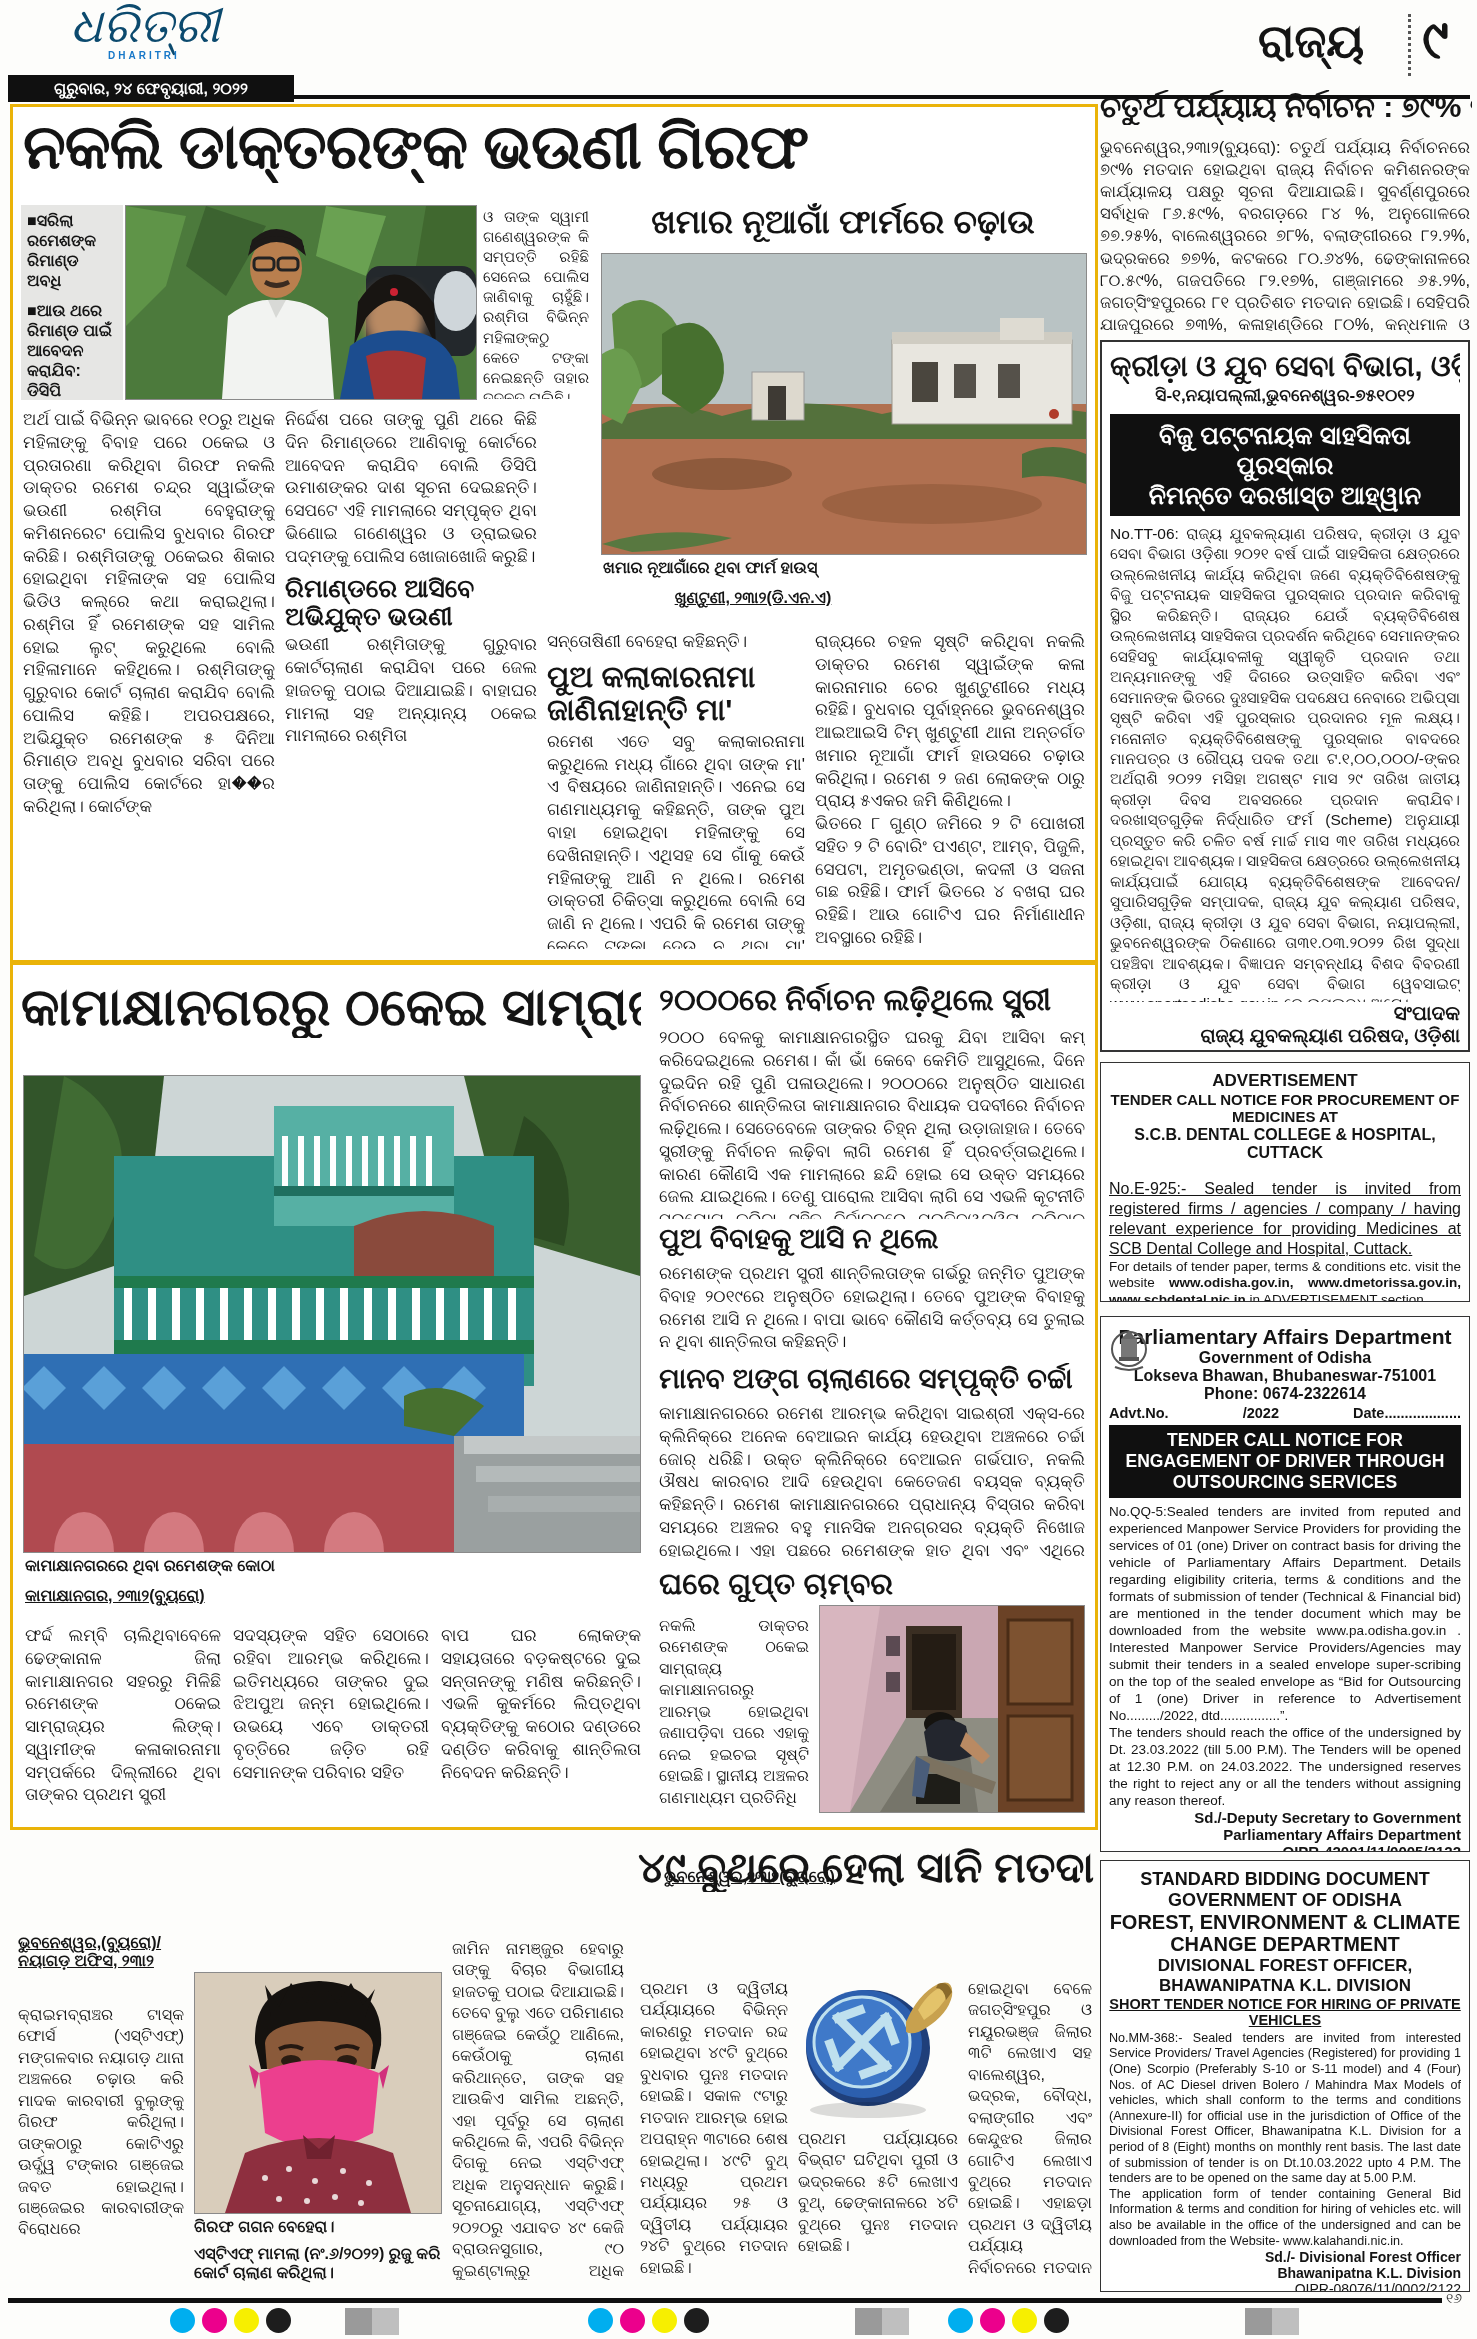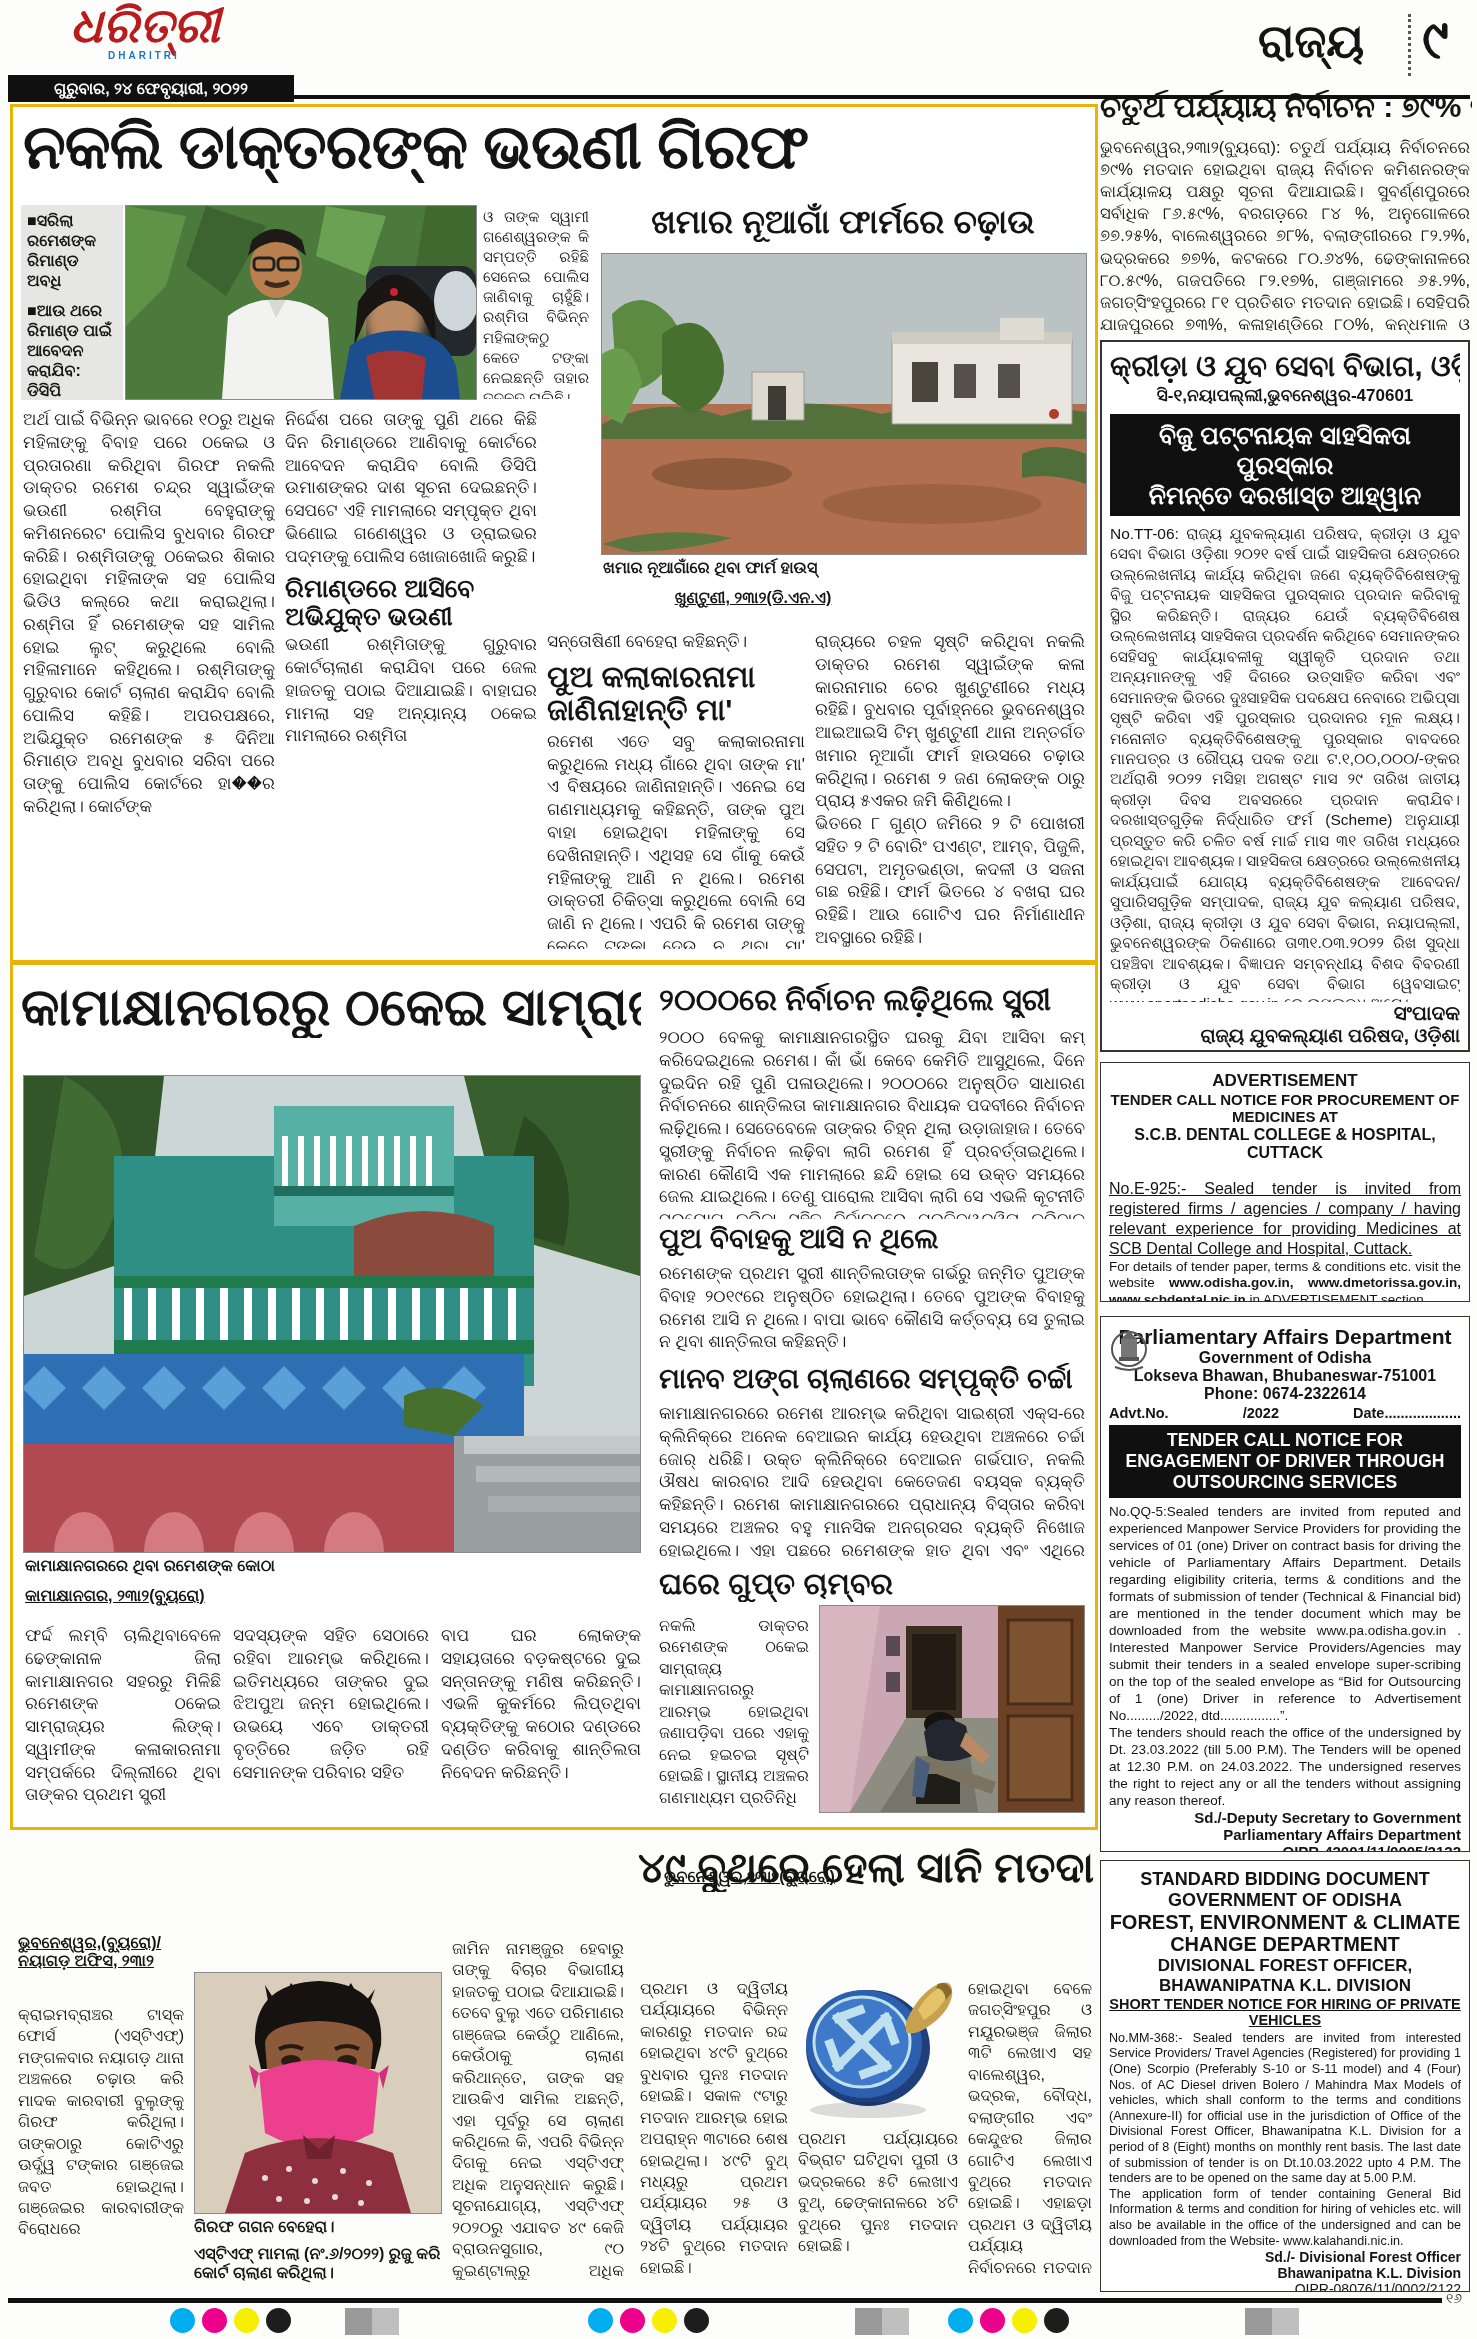--- a/index.html
+++ b/index.html
@@ -23,21 +23,21 @@
   .gsq{width:27px;height:27px;display:inline-block;} .g1{background:#9a9a9a;} .g2{background:#bfbfbf;}
   .col{font-size:17px;}
   .sites{font-weight:bold;margin-top:16px;}
 </style>
 </head>
 <body>
 
 <div id="page">
 
   <div class="abs" style="left:70px;top:2px;width:190px;height:72px;">
-    <div style="font-size:48px;font-weight:bold;font-style:italic;color:#b91c1c;line-height:1;">ଧରିତ୍ରୀ</div>
+    <div style="font-size:48px;font-weight:normal;font-style:italic;color:#0c4a6e;line-height:1;">ଧରିତ୍ରୀ</div>
     <div style="font-size:10px;font-weight:bold;color:#1878c8;letter-spacing:3px;margin-left:38px;">DHARITRI</div>
   </div>
   <div class="abs" style="left:8px;top:75px;width:286px;height:27px;background:#101010;color:#fff;font-size:16px;font-weight:bold;text-align:center;line-height:27px;">ଗୁରୁବାର, ୨୪ ଫେବୃୟାରୀ, ୨୦୨୨</div>
   <div class="abs" style="left:294px;top:95px;width:1176px;height:4px;background:#101010;"></div>
   <div class="abs nowrap" style="left:1258px;top:14px;width:145px;font-size:46px;font-weight:bold;">ରାଜ୍ୟ</div>
   <div class="abs" style="left:1408px;top:14px;height:62px;border-left:3px dotted #555;"></div>
   <div class="abs" style="left:1422px;top:8px;font-size:54px;font-weight:bold;">୯</div>
 
   <div class="abs box" style="left:10px;top:104px;width:1082px;height:853px;">
     <div class="abs nowrap" style="left:10px;top:4px;width:1000px;font-size:62px;font-weight:bold;letter-spacing:-1px;">ନକଲି ଡାକ୍ତରଙ୍କ ଭଉଣୀ ଗିରଫ</div>
@@ -294,21 +294,21 @@
     </svg>
   </div>
   <div class="abs just" style="left:798px;top:2128px;width:160px;height:152px;font-size:16px;">ପ୍ରଥମ ପର୍ଯ୍ୟାୟରେ ବିଭ୍ରାଟ ଘଟିଥିବା ପୁରୀ ଓ ଭଦ୍ରକରେ ୫ଟି ଲେଖାଏ ବୁଥ୍, ଢେଙ୍କାନାଳରେ ୪ଟି ବୁଥ୍‌ରେ ପୁନଃ ମତଦାନ ହୋଇଛି।</div>
   <div class="abs just" style="left:968px;top:1978px;width:124px;height:302px;font-size:16px;">ହୋଇଥିବା ବେଳେ ଜଗତ୍‌ସିଂହପୁର ଓ ମୟୂରଭଞ୍ଜ ଜିଲାର ୩ଟି ଲେଖାଏ ସହ ବାଲେଶ୍ୱର, ଭଦ୍ରକ, ବୌଦ୍ଧ, ବଲାଙ୍ଗୀର ଏବଂ କେନ୍ଦୁଝର ଜିଲାର ଗୋଟିଏ ଲେଖାଏ ବୁଥ୍‌ରେ ମତଦାନ ହୋଇଛି। ଏହାଛଡ଼ା ପ୍ରଥମ ଓ ଦ୍ୱିତୀୟ ପର୍ଯ୍ୟାୟ ନିର୍ବାଚନରେ ମତଦାନ ରଦ୍ଦ ହୋଇଥିବା ଯାଜପୁର ଜିଲାର ସର୍ବାଧିକ ୨୪ଟି ବୁଥ୍‌ରେ ମଧ୍ୟ ପୁନଃ ମତଦାନ ହୋଇଛି। ତେବେ ଉକ୍ତ ମତଦାନ ଶାନ୍ତିଶୃଙ୍ଖଳାର ସହ ହୋଇଥିବା କମିଶନଙ୍କ କାର୍ଯ୍ୟାଳୟ ପକ୍ଷରୁ ସୂଚନା ଦିଆଯାଇଛି।</div>
 
   <div class="abs nowrap" style="left:1100px;top:90px;width:372px;font-size:30px;font-weight:bold;">ଚତୁର୍ଥ ପର୍ଯ୍ୟାୟ ନିର୍ବାଚନ : ୭୯% ମତଦାନ</div>
   <div class="abs just" style="left:1100px;top:136px;width:370px;height:198px;font-size:16.5px;">ଭୁବନେଶ୍ୱର,୨୩ା୨(ବ୍ୟୁରୋ): ଚତୁର୍ଥ ପର୍ଯ୍ୟାୟ ନିର୍ବାଚନରେ ୭୯% ମତଦାନ ହୋଇଥିବା ରାଜ୍ୟ ନିର୍ବାଚନ କମିଶନରଙ୍କ କାର୍ଯ୍ୟାଳୟ ପକ୍ଷରୁ ସୂଚନା ଦିଆଯାଇଛି। ସୁବର୍ଣ୍ଣପୁରରେ ସର୍ବାଧିକ ୮୬.୫୯%, ବରଗଡ଼ରେ ୮୪ %, ଅନୁଗୋଳରେ ୭୭.୨୫%, ବାଲେଶ୍ୱରରେ ୭୮%, ବଲାଙ୍ଗୀରରେ ୮୨.୨%, ଭଦ୍ରକରେ ୭୭%, କଟକରେ ୮୦.୬୪%, ଢେଙ୍କାନାଳରେ ୮୦.୫୯%, ଗଜପତିରେ ୮୨.୧୭%, ଗଞ୍ଜାମରେ ୬୫.୨%, ଜଗତ୍‌ସିଂହପୁରରେ ୮୧ ପ୍ରତିଶତ ମତଦାନ ହୋଇଛି। ସେହିପରି ଯାଜପୁରରେ ୭୩%, କଳାହାଣ୍ଡିରେ ୮୦%, କନ୍ଧମାଳ ଓ ଖୋର୍ଦ୍ଧାରେ ୭୪%, କେନ୍ଦ୍ରାପଡ଼ା ଓ କେନ୍ଦୁଝରରେ ୭୭%, କୋରାପୁଟରେ ୮୨%, ମାଲକାନଗିରିରେ ୭୪%, ମୟୂରଭଞ୍ଜରେ ୭୫%, ନବରଙ୍ଗପୁରରେ ୮୩ ପ୍ରତିଶତ ମତଦାନ ହୋଇଛି।</div>
 
   <div class="abs adbox" style="left:1100px;top:340px;width:370px;height:712px;border-width:2px;">
     <div class="center bold nowrap" style="font-size:29px;">କ୍ରୀଡ଼ା ଓ ଯୁବ ସେବା ବିଭାଗ, ଓଡ଼ିଶା</div>
-    <div class="center bold" style="font-size:17px;margin-top:2px;">ସି-୧,ନୟାପଲ୍ଲୀ,ଭୁବନେଶ୍ୱର-470601</div>
+    <div class="center bold" style="font-size:17px;margin-top:2px;">ସି-୧,ନୟାପଲ୍ଲୀ,ଭୁବନେଶ୍ୱର-୭୫୧୦୧୨</div>
     <div class="blackbar" style="margin-top:8px;padding:6px 2px;font-size:25px;line-height:1.2;">
       <div>ବିଜୁ ପଟ୍ଟନାୟକ ସାହସିକତା ପୁରସ୍କାର</div>
       <div>ନିମନ୍ତେ ଦରଖାସ୍ତ ଆହ୍ୱାନ</div>
     </div>
     <div class="just" style="font-size:15.5px;height:478px;margin-top:8px;line-height:1.32;">No.TT-06: ରାଜ୍ୟ ଯୁବକଲ୍ୟାଣ ପରିଷଦ, କ୍ରୀଡ଼ା ଓ ଯୁବ ସେବା ବିଭାଗ ଓଡ଼ିଶା ୨୦୨୧ ବର୍ଷ ପାଇଁ ସାହସିକତା କ୍ଷେତ୍ରରେ ଉଲ୍ଲେଖନୀୟ କାର୍ଯ୍ୟ କରିଥିବା ଜଣେ ବ୍ୟକ୍ତିବିଶେଷଙ୍କୁ ବିଜୁ ପଟ୍ଟନାୟକ ସାହସିକତା ପୁରସ୍କାର ପ୍ରଦାନ କରିବାକୁ ସ୍ଥିର କରିଛନ୍ତି। ରାଜ୍ୟର ଯେଉଁ ବ୍ୟକ୍ତିବିଶେଷ ଉଲ୍ଲେଖନୀୟ ସାହସିକତା ପ୍ରଦର୍ଶନ କରିଥିବେ ସେମାନଙ୍କର ସେହିସବୁ କାର୍ଯ୍ୟାବଳୀକୁ ସ୍ୱୀକୃତି ପ୍ରଦାନ ତଥା ଅନ୍ୟମାନଙ୍କୁ ଏହି ଦିଗରେ ଉତ୍ସାହିତ କରିବା ଏବଂ ସେମାନଙ୍କ ଭିତରେ ଦୁଃସାହସିକ ପଦକ୍ଷେପ ନେବାରେ ଅଭିପ୍ସା ସୃଷ୍ଟି କରିବା ଏହି ପୁରସ୍କାର ପ୍ରଦାନର ମୂଳ ଲକ୍ଷ୍ୟ। ମନୋନୀତ ବ୍ୟକ୍ତିବିଶେଷଙ୍କୁ ପୁରସ୍କାର ବାବଦରେ ମାନପତ୍ର ଓ ରୌପ୍ୟ ପଦକ ତଥା ଟ.୧,୦୦,୦୦୦/-ଙ୍କର ଅର୍ଥରାଶି ୨୦୨୨ ମସିହା ଅଗଷ୍ଟ ମାସ ୨୯ ତାରିଖ ଜାତୀୟ କ୍ରୀଡ଼ା ଦିବସ ଅବସରରେ ପ୍ରଦାନ କରାଯିବ। ଦରଖାସ୍ତଗୁଡ଼ିକ ନିର୍ଦ୍ଧାରିତ ଫର୍ମ (Scheme) ଅନୁଯାୟୀ ପ୍ରସ୍ତୁତ କରି ଚଳିତ ବର୍ଷ ମାର୍ଚ୍ଚ ମାସ ୩୧ ତାରିଖ ମଧ୍ୟରେ ହୋଇଥିବା ଆବଶ୍ୟକ। ସାହସିକତା କ୍ଷେତ୍ରରେ ଉଲ୍ଲେଖନୀୟ କାର୍ଯ୍ୟପାଇଁ ଯୋଗ୍ୟ ବ୍ୟକ୍ତିବିଶେଷଙ୍କ ଆବେଦନ/ସୁପାରିସଗୁଡ଼ିକ ସମ୍ପାଦକ, ରାଜ୍ୟ ଯୁବ କଲ୍ୟାଣ ପରିଷଦ, ଓଡ଼ିଶା, ରାଜ୍ୟ କ୍ରୀଡ଼ା ଓ ଯୁବ ସେବା ବିଭାଗ, ନୟାପଲ୍ଲୀ, ଭୁବନେଶ୍ୱରଙ୍କ ଠିକଣାରେ ତା୩୧.୦୩.୨୦୨୨ ରିଖ ସୁଦ୍ଧା ପହଞ୍ଚିବା ଆବଶ୍ୟକ। ବିଜ୍ଞାପନ ସମ୍ବନ୍ଧୀୟ ବିଶଦ ବିବରଣୀ କ୍ରୀଡ଼ା ଓ ଯୁବ ସେବା ବିଭାଗ ୱେବସାଇଟ୍ www.sportsodisha.gov.in.ରେ ଉପଲବ୍ଧ ଅଟେ।</div>
     <div class="right bold" style="font-size:20px;">ସଂପାଦକ</div>
     <div class="right bold" style="font-size:19px;">ରାଜ୍ୟ ଯୁବକଲ୍ୟାଣ ପରିଷଦ, ଓଡ଼ିଶା</div>
     <div class="right bold" style="font-size:17px;">OIPR-29001/11/0021/2122</div>
   </div>
 

